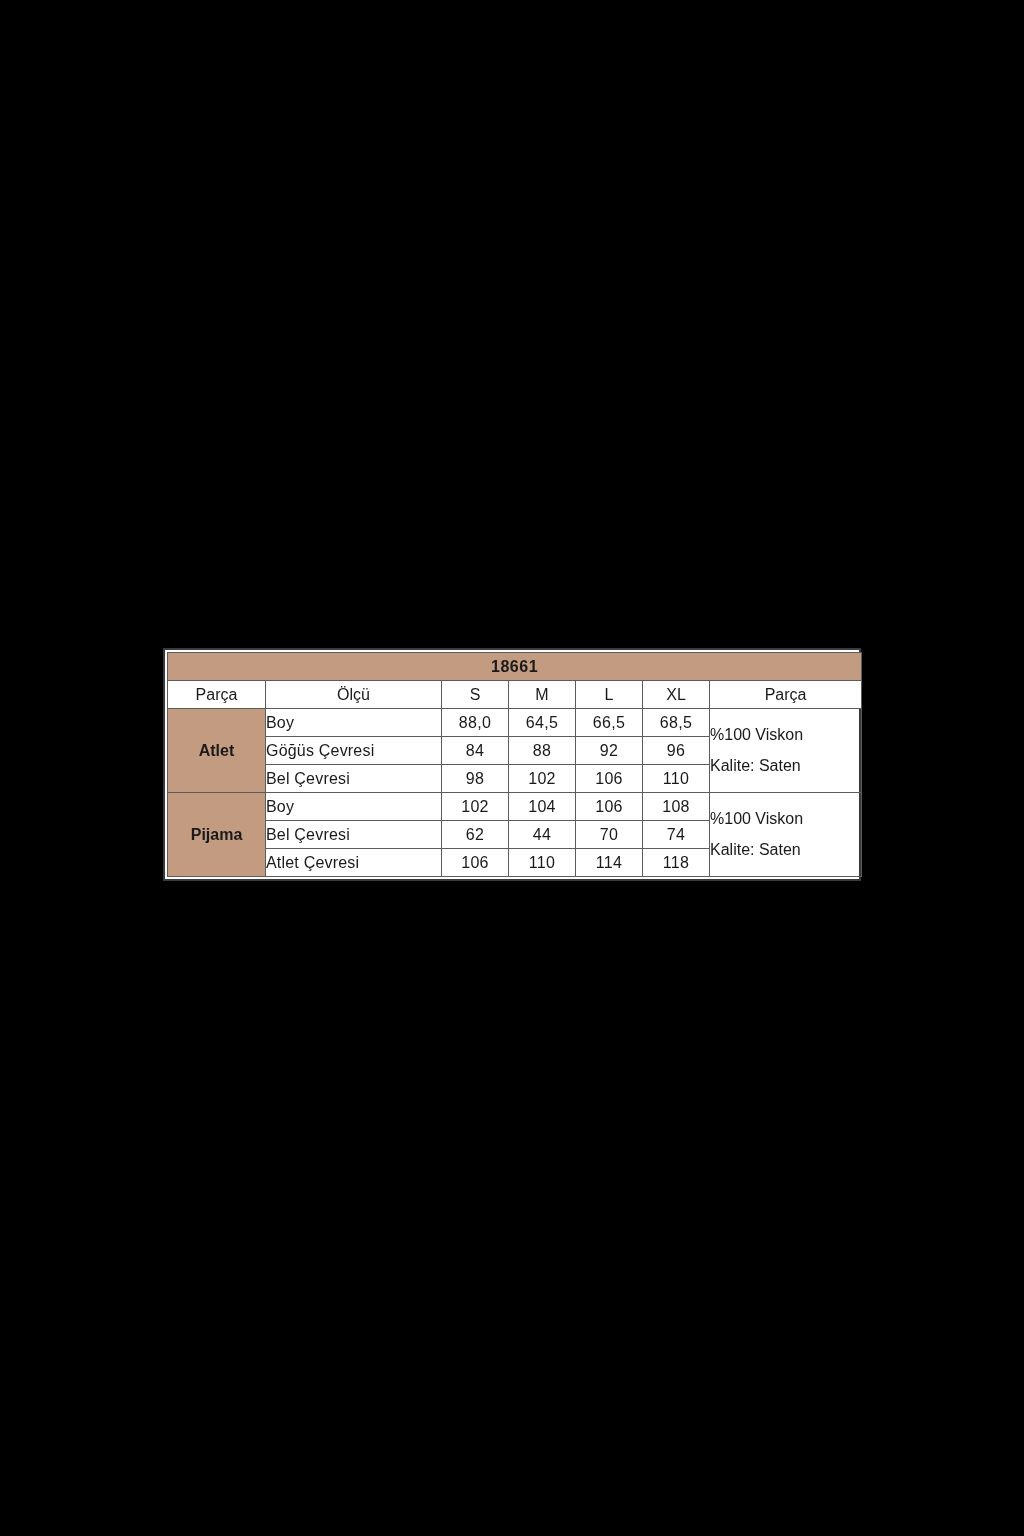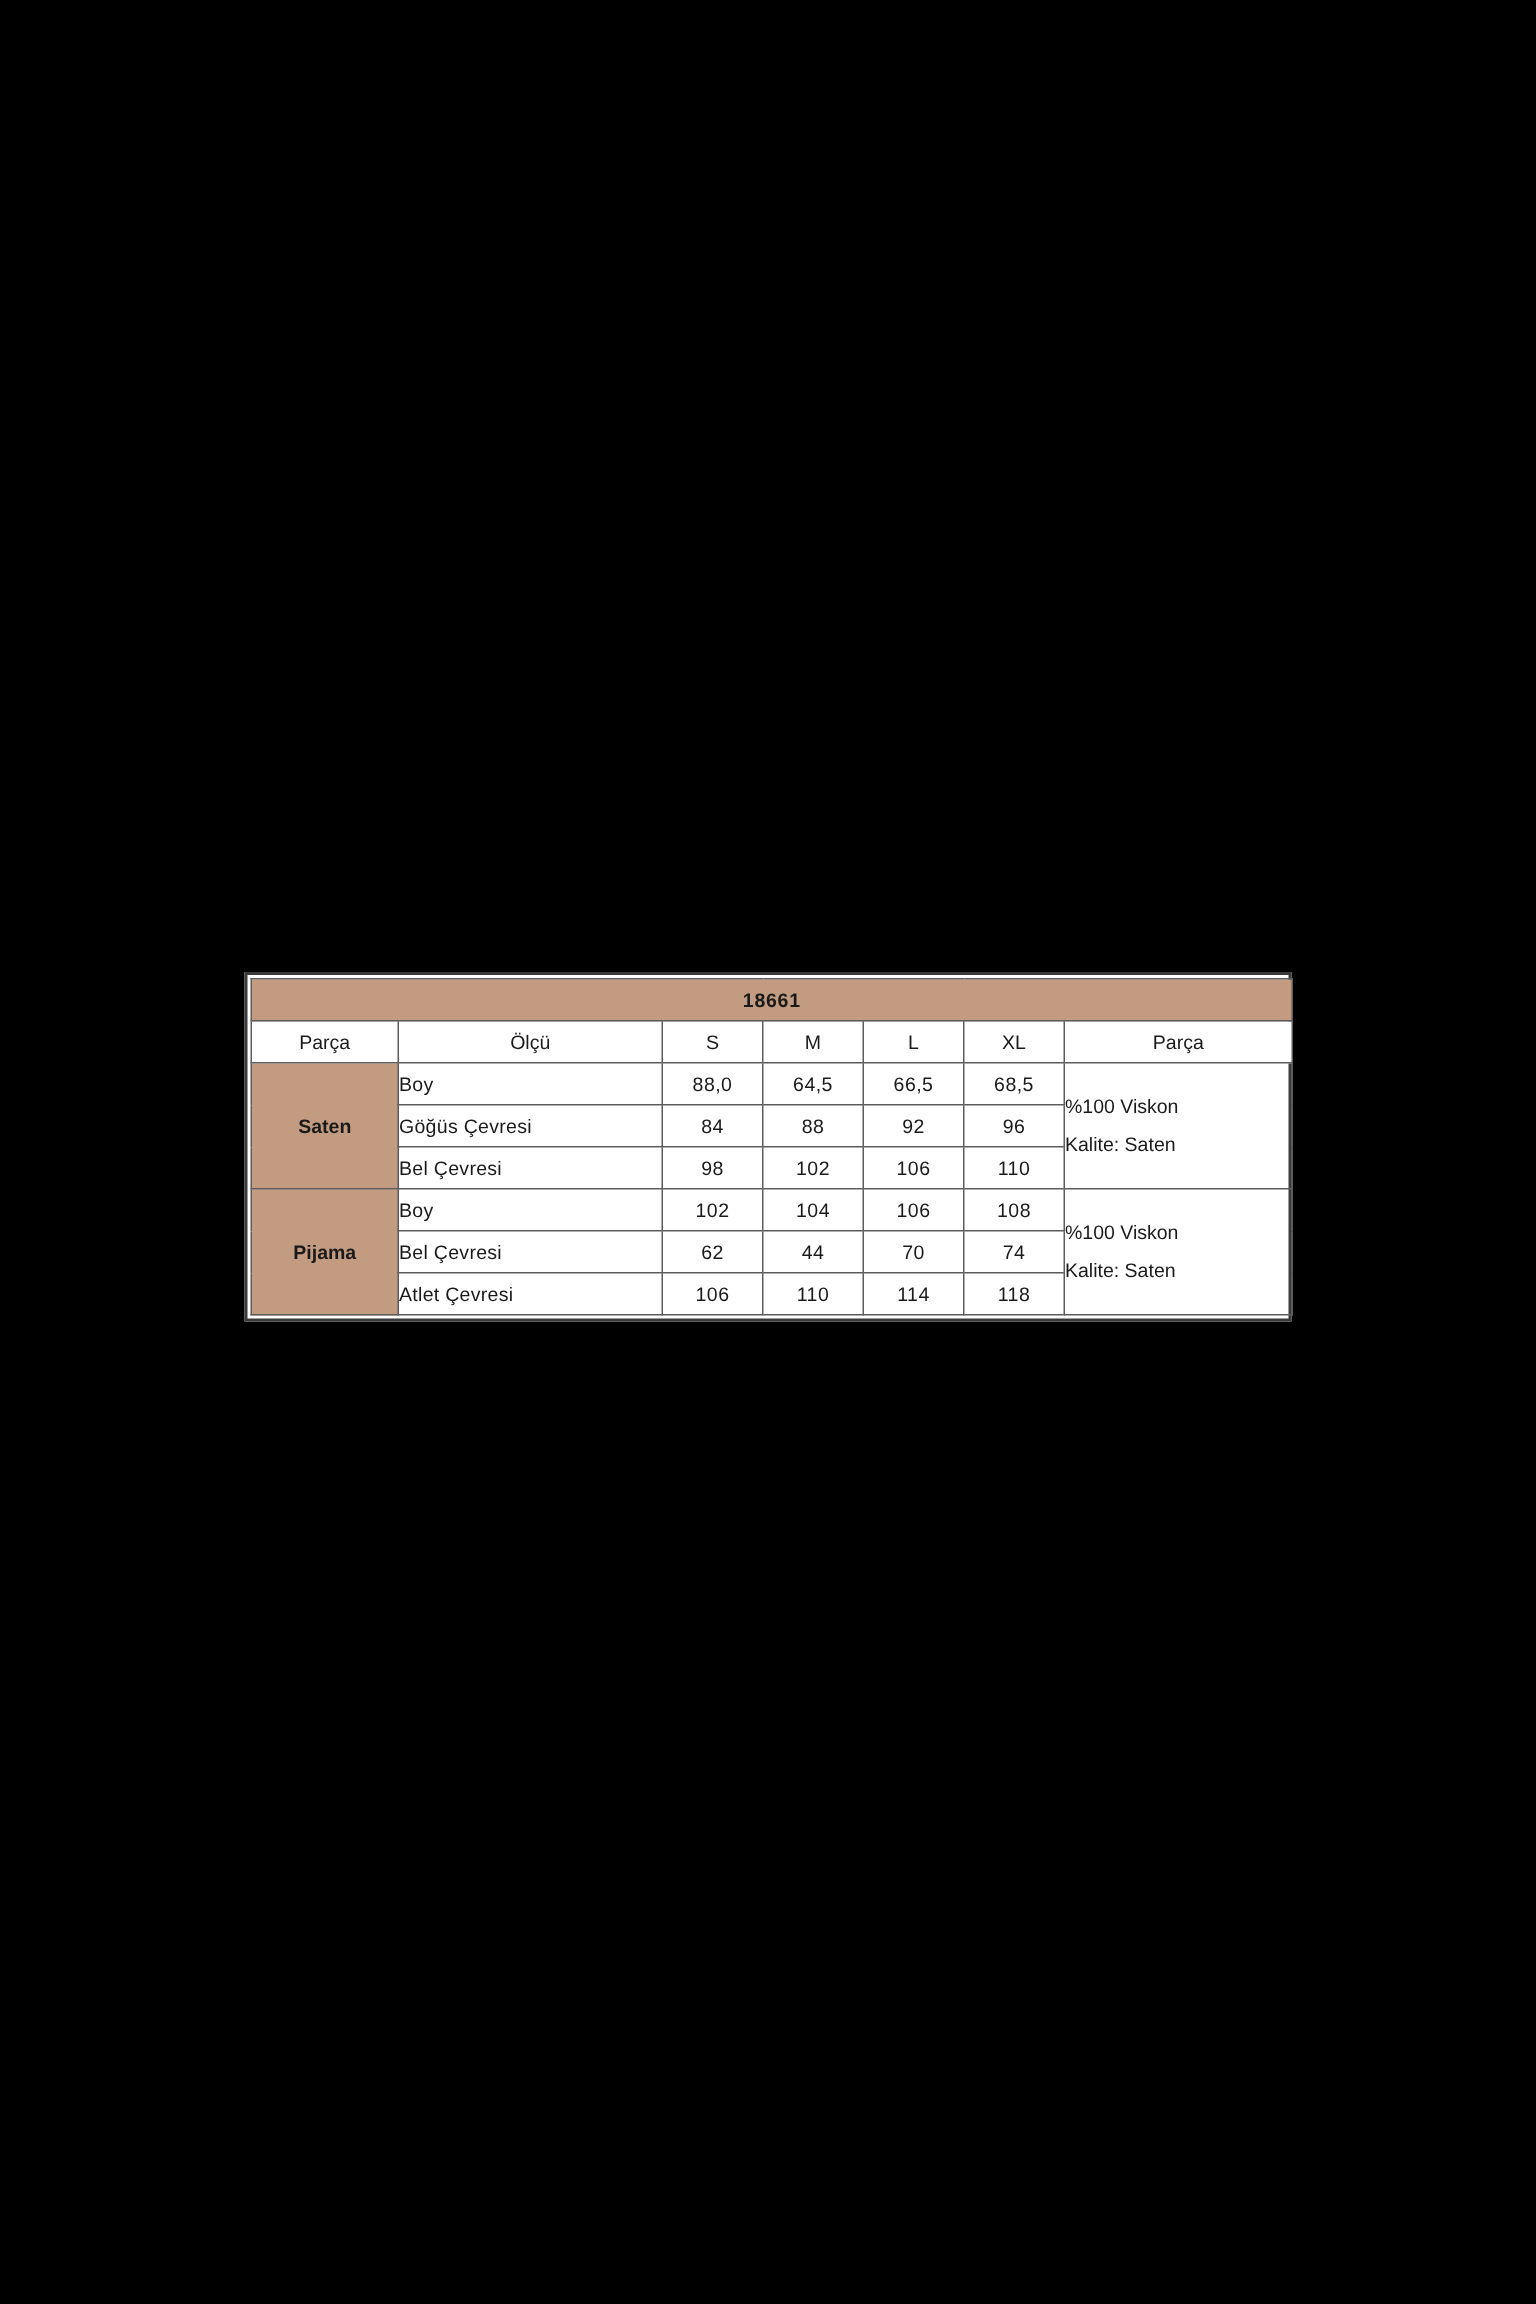--- a/index.html
+++ b/index.html
@@ -27,21 +27,21 @@
 
   table.size-table {
     border-collapse: collapse;
     width: 100%;
     table-layout: fixed;
   }
 
   table.size-table td,
   table.size-table th {
     border: 1px solid #5c5c5c;
-    font-size: 13px;
+    font-size: 16px;
     color: #1a1a1a;
     padding: 0;
     height: 28px;
     box-sizing: border-box;
   }
 
   .title-cell {
     background: #c39b80;
     text-align: center;
     font-weight: bold;
@@ -124,21 +124,21 @@
         <td class="hdr parca">Parça</td>
         <td class="hdr">Ölçü</td>
         <td class="hdr">S</td>
         <td class="hdr">M</td>
         <td class="hdr">L</td>
         <td class="hdr">XL</td>
         <td class="hdr">Parça</td>
       </tr>
 
       <tr>
-        <td class="group-cell" rowspan="3">Saten</td>
+        <td class="group-cell" rowspan="3">Atlet</td>
         <td class="measure-cell">Boy</td>
         <td class="val-cell">88,0</td>
         <td class="val-cell">64,5</td>
         <td class="val-cell">66,5</td>
         <td class="val-cell">68,5</td>
         <td class="fabric-cell" rowspan="3">
           <div>%100 Viskon</div>
           <div>Kalite: Saten</div>
         </td>
       </tr>

